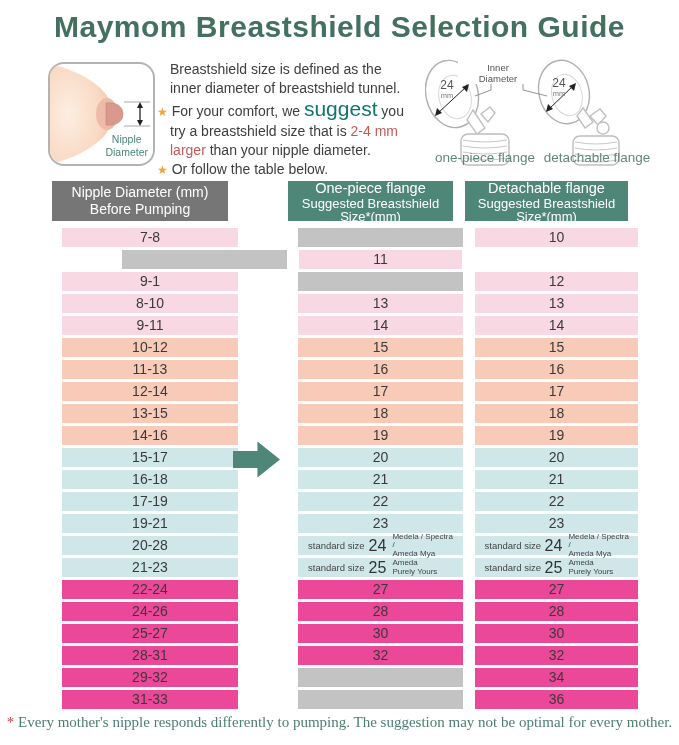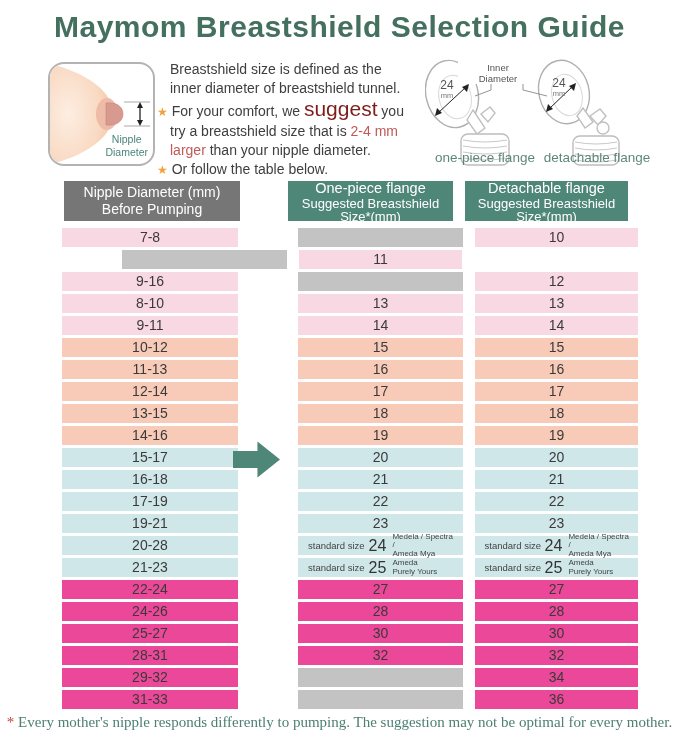--- a/index.html
+++ b/index.html
@@ -17,35 +17,35 @@
   .breast-box svg { position:absolute; left:0; top:0; }
   .nipple-label { position:absolute; right:5px; bottom:5px; text-align:center;
                   color:#4a8578; font-size:10.5px; line-height:13px; }
 
   
   .intro-text { position:absolute; left:157px; top:60px; white-space:nowrap;
                 font-size:14px; line-height:19px; color:#3e3e3e; }
   .intro-text p.plain { padding-left:13px; }
   .intro-text p.bullet { padding-left:13px; text-indent:-13px; }
   .star { color:#f1a33a; font-size:12px; }
-  .suggest { color:#7f1d1d; font-size:21px; line-height:22px; }
+  .suggest { color:#0f766e; font-size:21px; line-height:22px; }
   .redtxt { color:#c05a56; }
 
   
   .flange-art { position:absolute; left:425px; top:56px; }
   .inner-diam-label { position:absolute; left:458px; top:62px; width:80px; text-align:center;
                       font-size:9.5px; line-height:11px; color:#555; background:#fff; }
   .flange-caption { position:absolute; top:150px; width:130px; text-align:center;
                     font-size:13.5px; color:#5e8779; }
   .cap-one { left:420px; } .cap-det { left:532px; }
 
   
   .hdr { position:absolute; top:181px; height:40px; color:#fff; display:flex;
          flex-direction:column; justify-content:center; align-items:center; text-align:center; }
-  .hdr-gray { left:64px; width:176px; background:#767676; }
+  .hdr-gray { left:52px; width:176px; background:#767676; }
   .hdr-teal2 { left:288px; width:165px; background:#4e8677; }
   .hdr-teal3 { left:465px; width:163px; background:#4e8677; }
   .hdr-gray .h1 { font-size:14px; line-height:17px; }
   .hdr-gray .h2 { font-size:14px; line-height:17px; }
   .hdr-teal2 .h1, .hdr-teal3 .h1 { font-size:14.5px; line-height:17px; }
   .hdr-teal2 .h2, .hdr-teal3 .h2 { font-size:13px; line-height:13px; }
 
   
   #table-rows { position:absolute; left:52px; top:228px; }
   .trow { display:flex; height:19px; margin-bottom:3px;padding-left:10px; }
@@ -184,21 +184,21 @@
         <div class="gapcol g2"></div>
         <div class="cell c3 pink">10</div>
       </div>
       <div class="trow">
         <div class="gapcol g1"></div>
         <div class="cell c2 gray"></div>
         <div class="gapcol g2"></div>
         <div class="cell c3 pink">11</div>
       </div>
       <div class="trow">
-        <div class="cell c1 pink">9-16</div>
+        <div class="cell c1 pink">9-1</div>
         <div class="gapcol g1"></div>
         <div class="cell c2 gray"></div>
         <div class="gapcol g2"></div>
         <div class="cell c3 pink">12</div>
       </div>
       <div class="trow">
         <div class="cell c1 pink">8-10</div>
         <div class="gapcol g1"></div>
         <div class="cell c2 pink">13</div>
         <div class="gapcol g2"></div>

